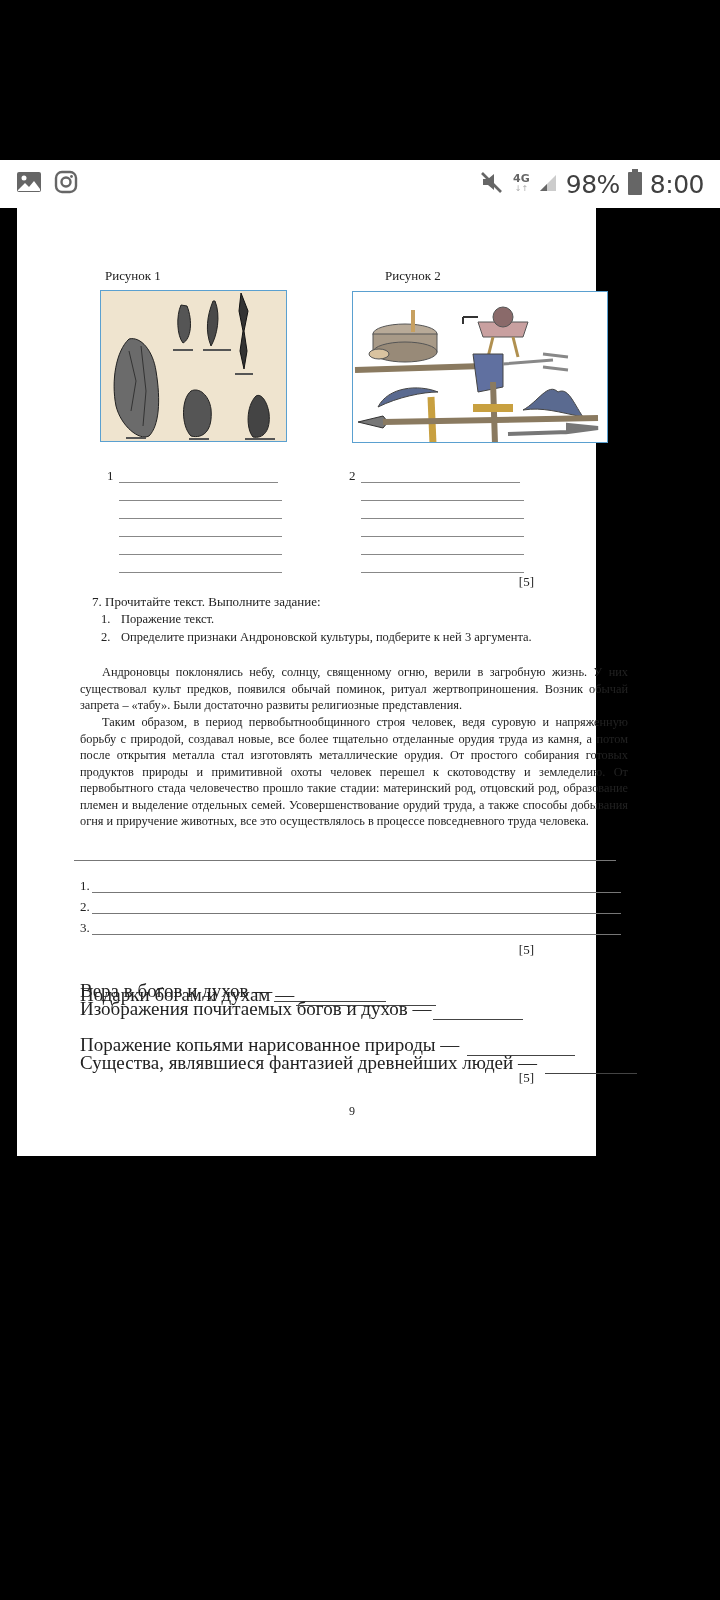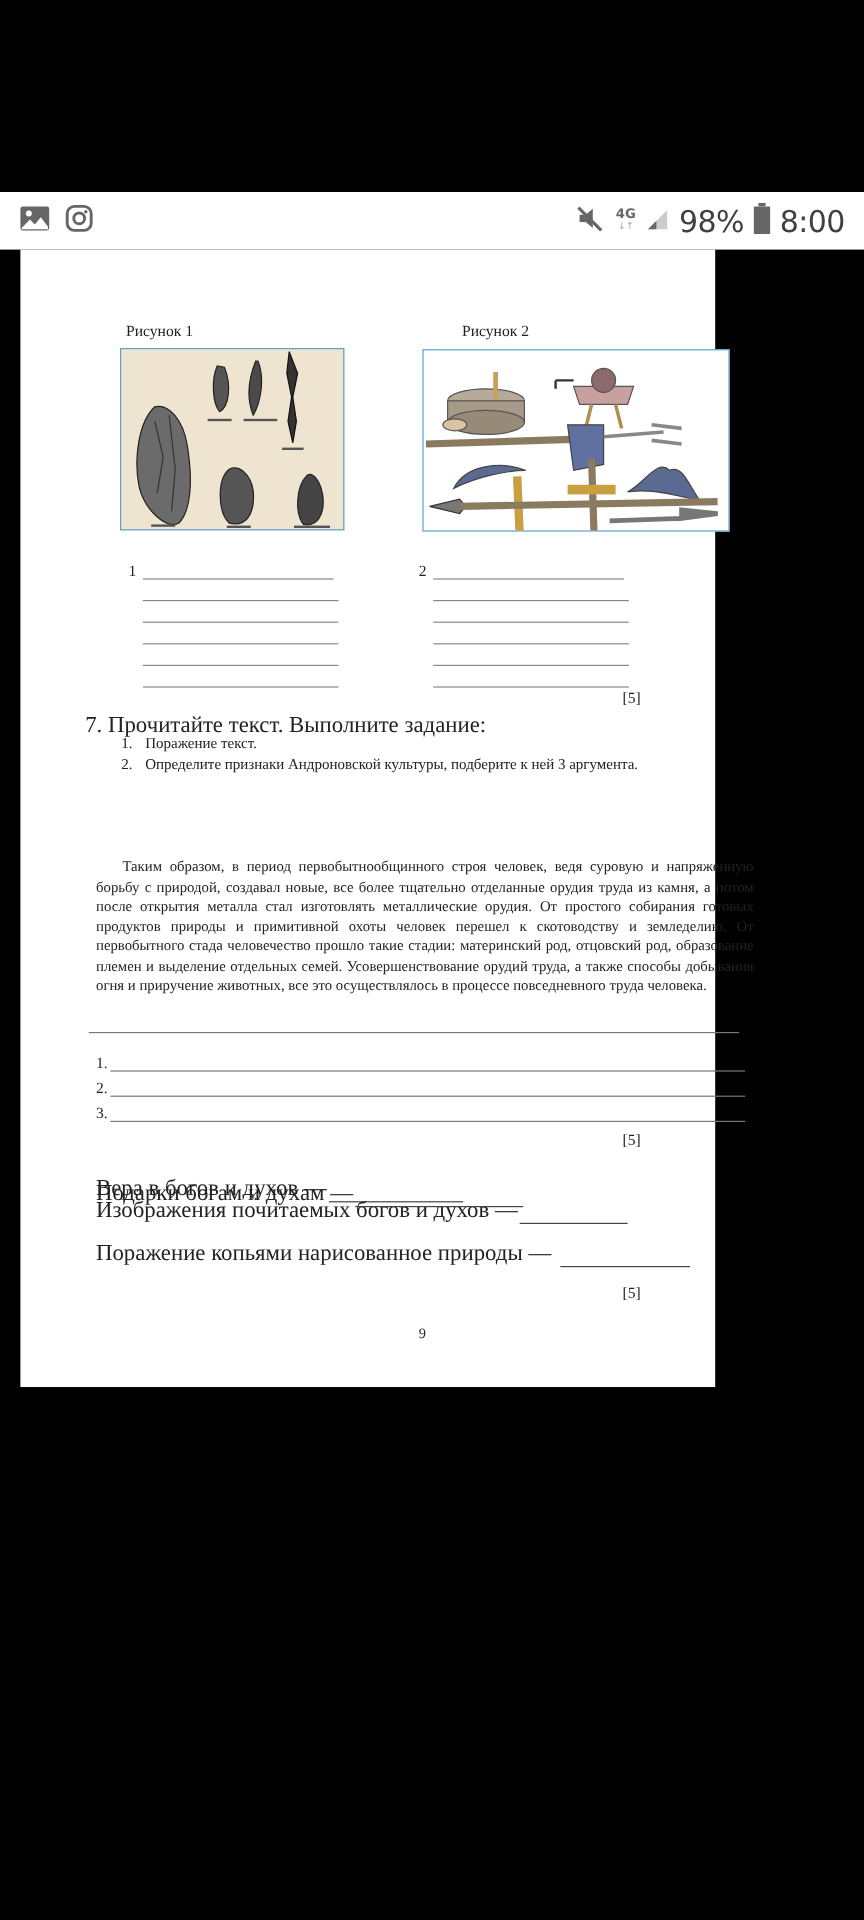--- a/index.html
+++ b/index.html
@@ -24,21 +24,21 @@
   .fig-label { position: absolute; font-size: 13px; color: #222; }
   .figure { position: absolute; box-sizing: border-box; border: 1px solid #5aa0d0; overflow: hidden; }
   .fig1 { left: 83px; top: 82px; width: 187px; height: 152px; background: #efe4cf; }
   .fig2 { left: 335px; top: 83px; width: 256px; height: 152px; background: #fff; }
   .answer-col { position: absolute; width: 175px; }
   .ans-row { position: relative; height: 18px; }
   .ans-num { position: absolute; left: 0; top: 0; font-size: 13px; }
   .ans-line { position: absolute; left: 12px; right: 0; bottom: 3px; border-bottom: 1px solid #888; }
   .ans-row.first .ans-line { right: 4px; }
   .score { position: absolute; right: 62px; font-size: 13px; }
-  .q-title { position: absolute; left: 54px; font-size: 19px; }
+  .q-title { position: absolute; left: 75px; font-size: 13px; }
   .q-sub { position: absolute; left: 84px; font-size: 12.5px; }
   .q-sub .n { display: inline-block; width: 20px; }
   .para {
     position: absolute; left: 63px; width: 548px; font-size: 12.3px; line-height: 16.5px;
     text-align: justify; text-indent: 22px; margin: 0;
   }
   .rule { position: absolute; left: 57px; width: 542px; border-bottom: 1px solid #777; }
   .numline { position: absolute; left: 63px; width: 541px; height: 18px; }
   .numline .n { position: absolute; left: 0; top: 0; font-size: 13px; }
   .numline .l { position: absolute; left: 12px; right: 0; bottom: 3px; border-bottom: 1px solid #777; }
@@ -186,20 +186,21 @@
         <span class="ans-line"></span>
       </div>
   </div>
 
   <div class="score" style="top:366px;">[5]</div>
 
   <div class="q-title" style="top:386px;">7. Прочитайте текст. Выполните задание:</div>
   <div class="q-sub" style="top:404px;"><span class="n">1.</span><span>Поражение текст.</span></div>
   <div class="q-sub" style="top:422px;"><span class="n">2.</span><span>Определите признаки Андроновской культуры, подберите к ней 3 аргумента.</span></div>
 
+  <p class="para" style="top:456px;">Андроновцы поклонялись небу, солнцу, священному огню, верили в загробную жизнь. У них существовал культ предков, появился обычай поминок, ритуал жертвоприношения. Возник обычай запрета – «табу». Были достаточно развиты религиозные представления.</p>
   <p class="para" style="top:506px;">Таким образом, в период первобытнообщинного строя человек, ведя суровую и напряженную борьбу с природой, создавал новые, все более тщательно отделанные орудия труда из камня, а потом после открытия металла стал изготовлять металлические орудия. От простого собирания готовых продуктов природы и примитивной охоты человек перешел к скотоводству и земледелию. От первобытного стада человечество прошло такие стадии: материнский род, отцовский род, образование племен и выделение отдельных семей. Усовершенствование орудий труда, а также способы добывания огня и приручение животных, все это осуществлялось в процессе повседневного труда человека.</p>
 
   <div class="rule" style="top:652px;"></div>
 
   <div class="numline" style="top:670px;">
       <span class="n">1.</span>
       <span class="l"></span>
     </div>
   <div class="numline" style="top:691px;">
       <span class="n">2.</span>
@@ -221,19 +222,23 @@
       <span class="blank" style="width:90px;"></span>
     </div>
   <div class="q8-row" style="top:776px;text-align:center;">
       <span>Подарки богам и духам —</span>
       <span class="blank" style="width:140px;"></span>
     </div>
   <div class="q8-row" style="top:826px;">
       <span>Поражение копьями нарисованное природы —</span>
       <span class="blank" style="width:108px; margin-left:8px;"></span>
     </div>
+  <div class="q8-row" style="top:844px;">
+      <span>Существа, являвшиеся фантазией древнейших людей —</span>
+      <span class="blank" style="width:92px; margin-left:8px;"></span>
+    </div>
 
   <div class="score" style="top:862px;">[5]</div>
 
   <div class="pagenum">9</div>
 </div>
 
 <div class="bottomblack"></div>
 
 </body></html>

